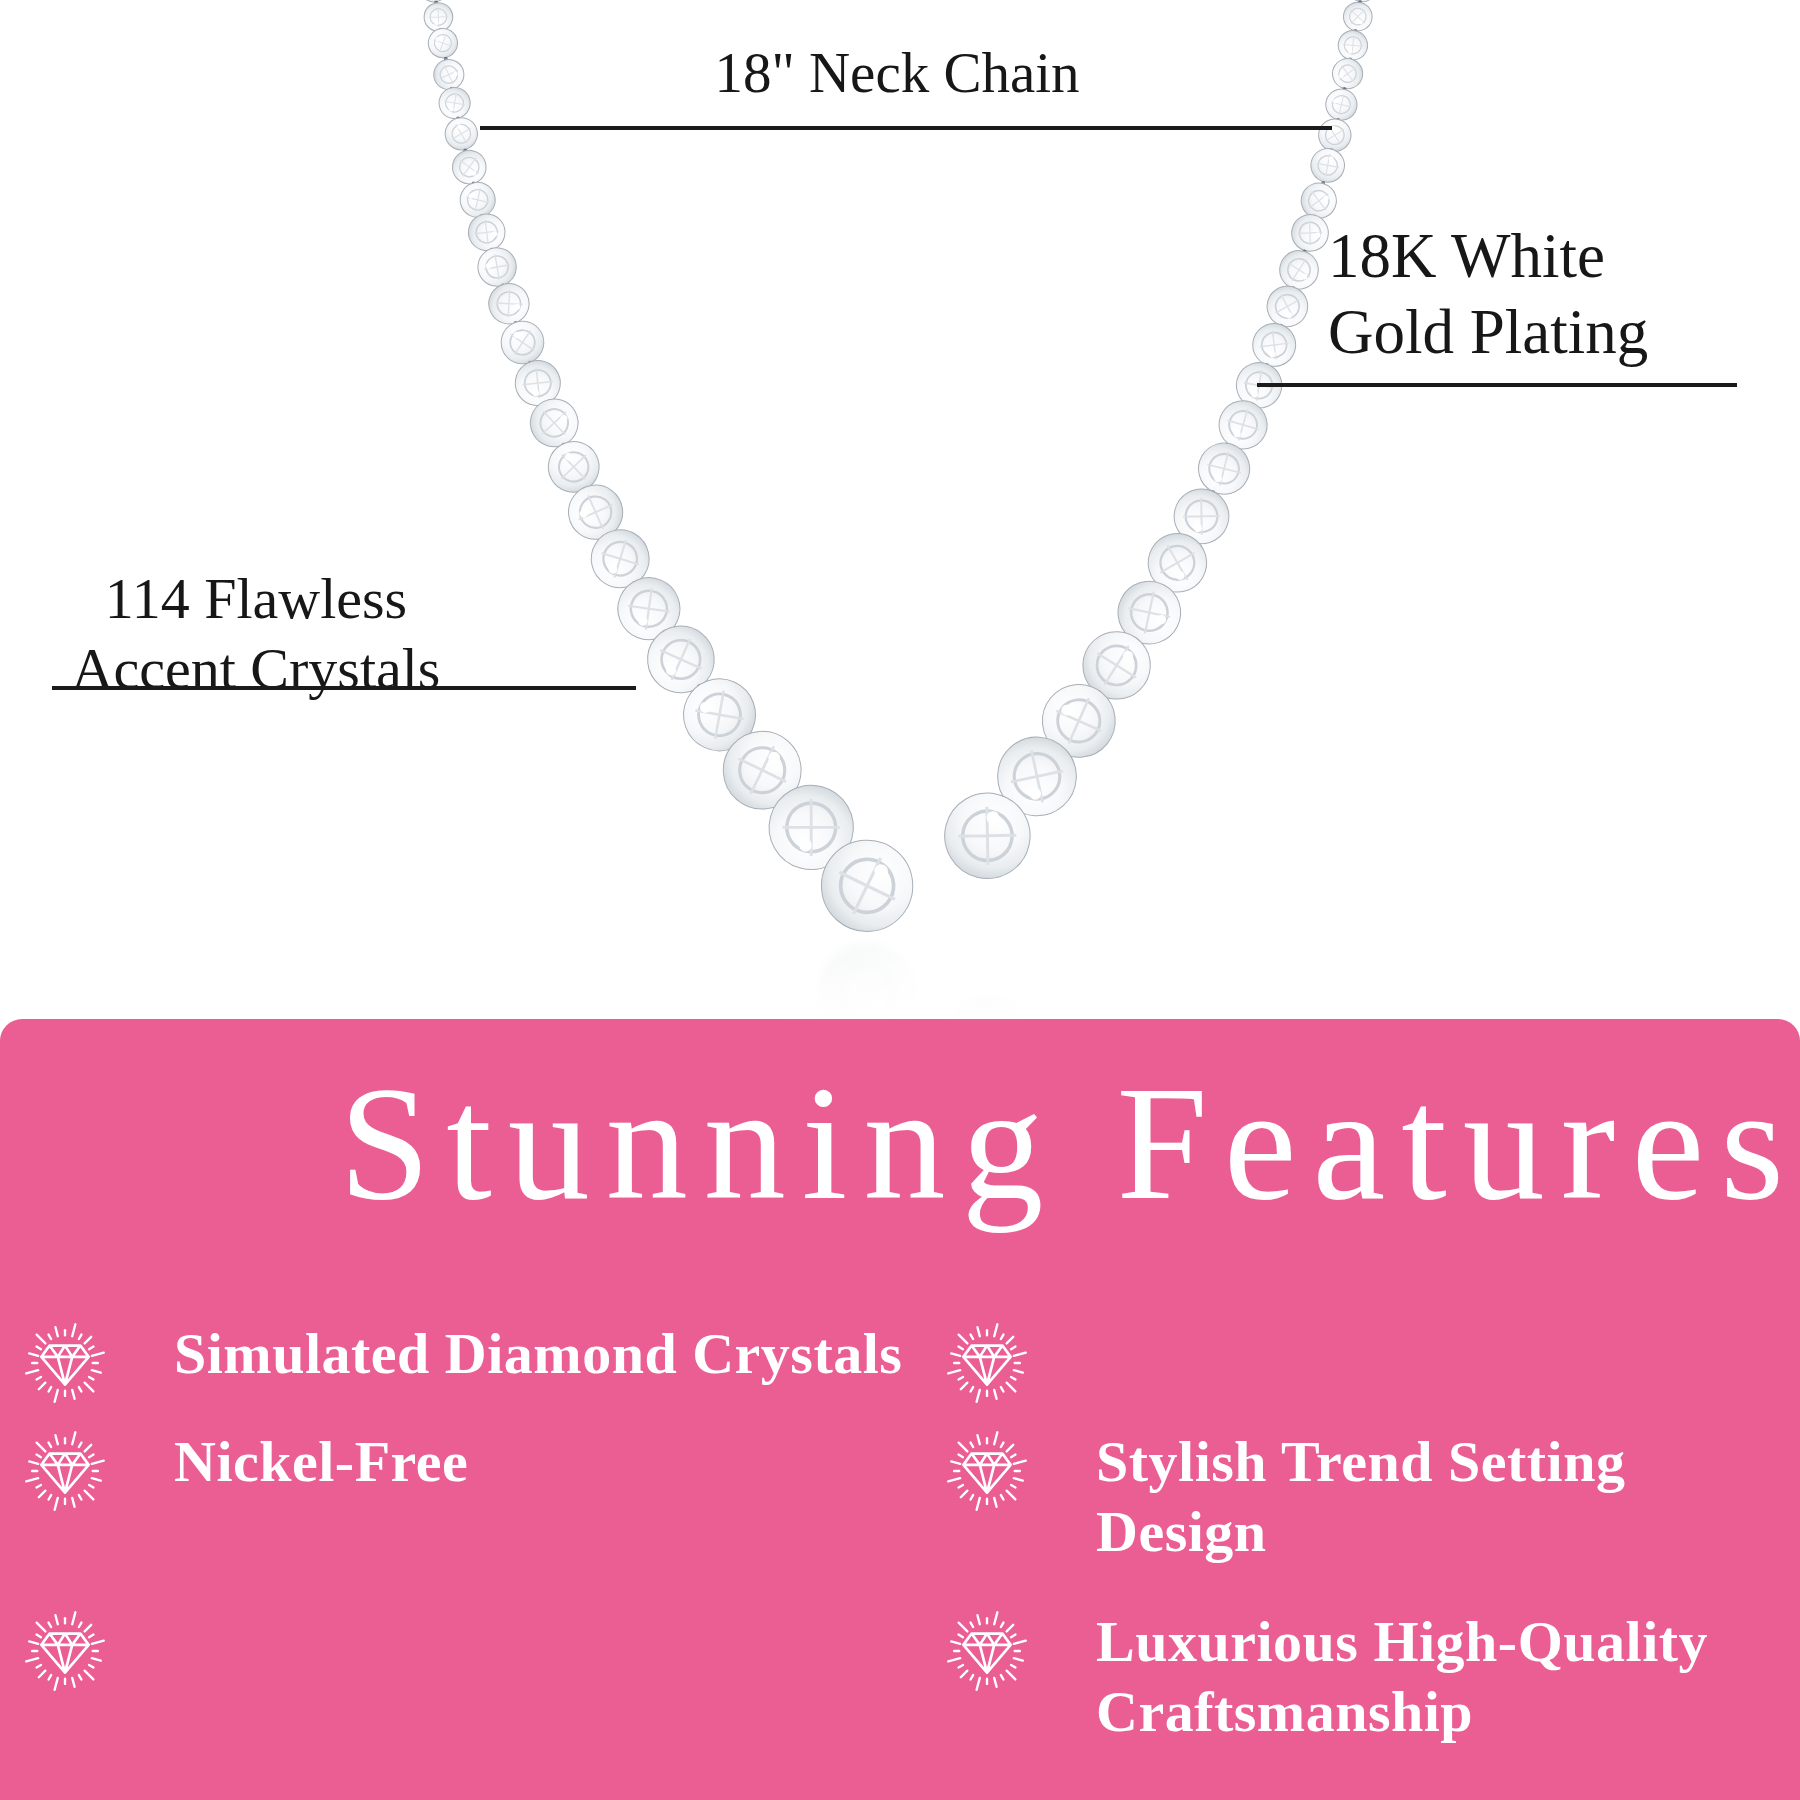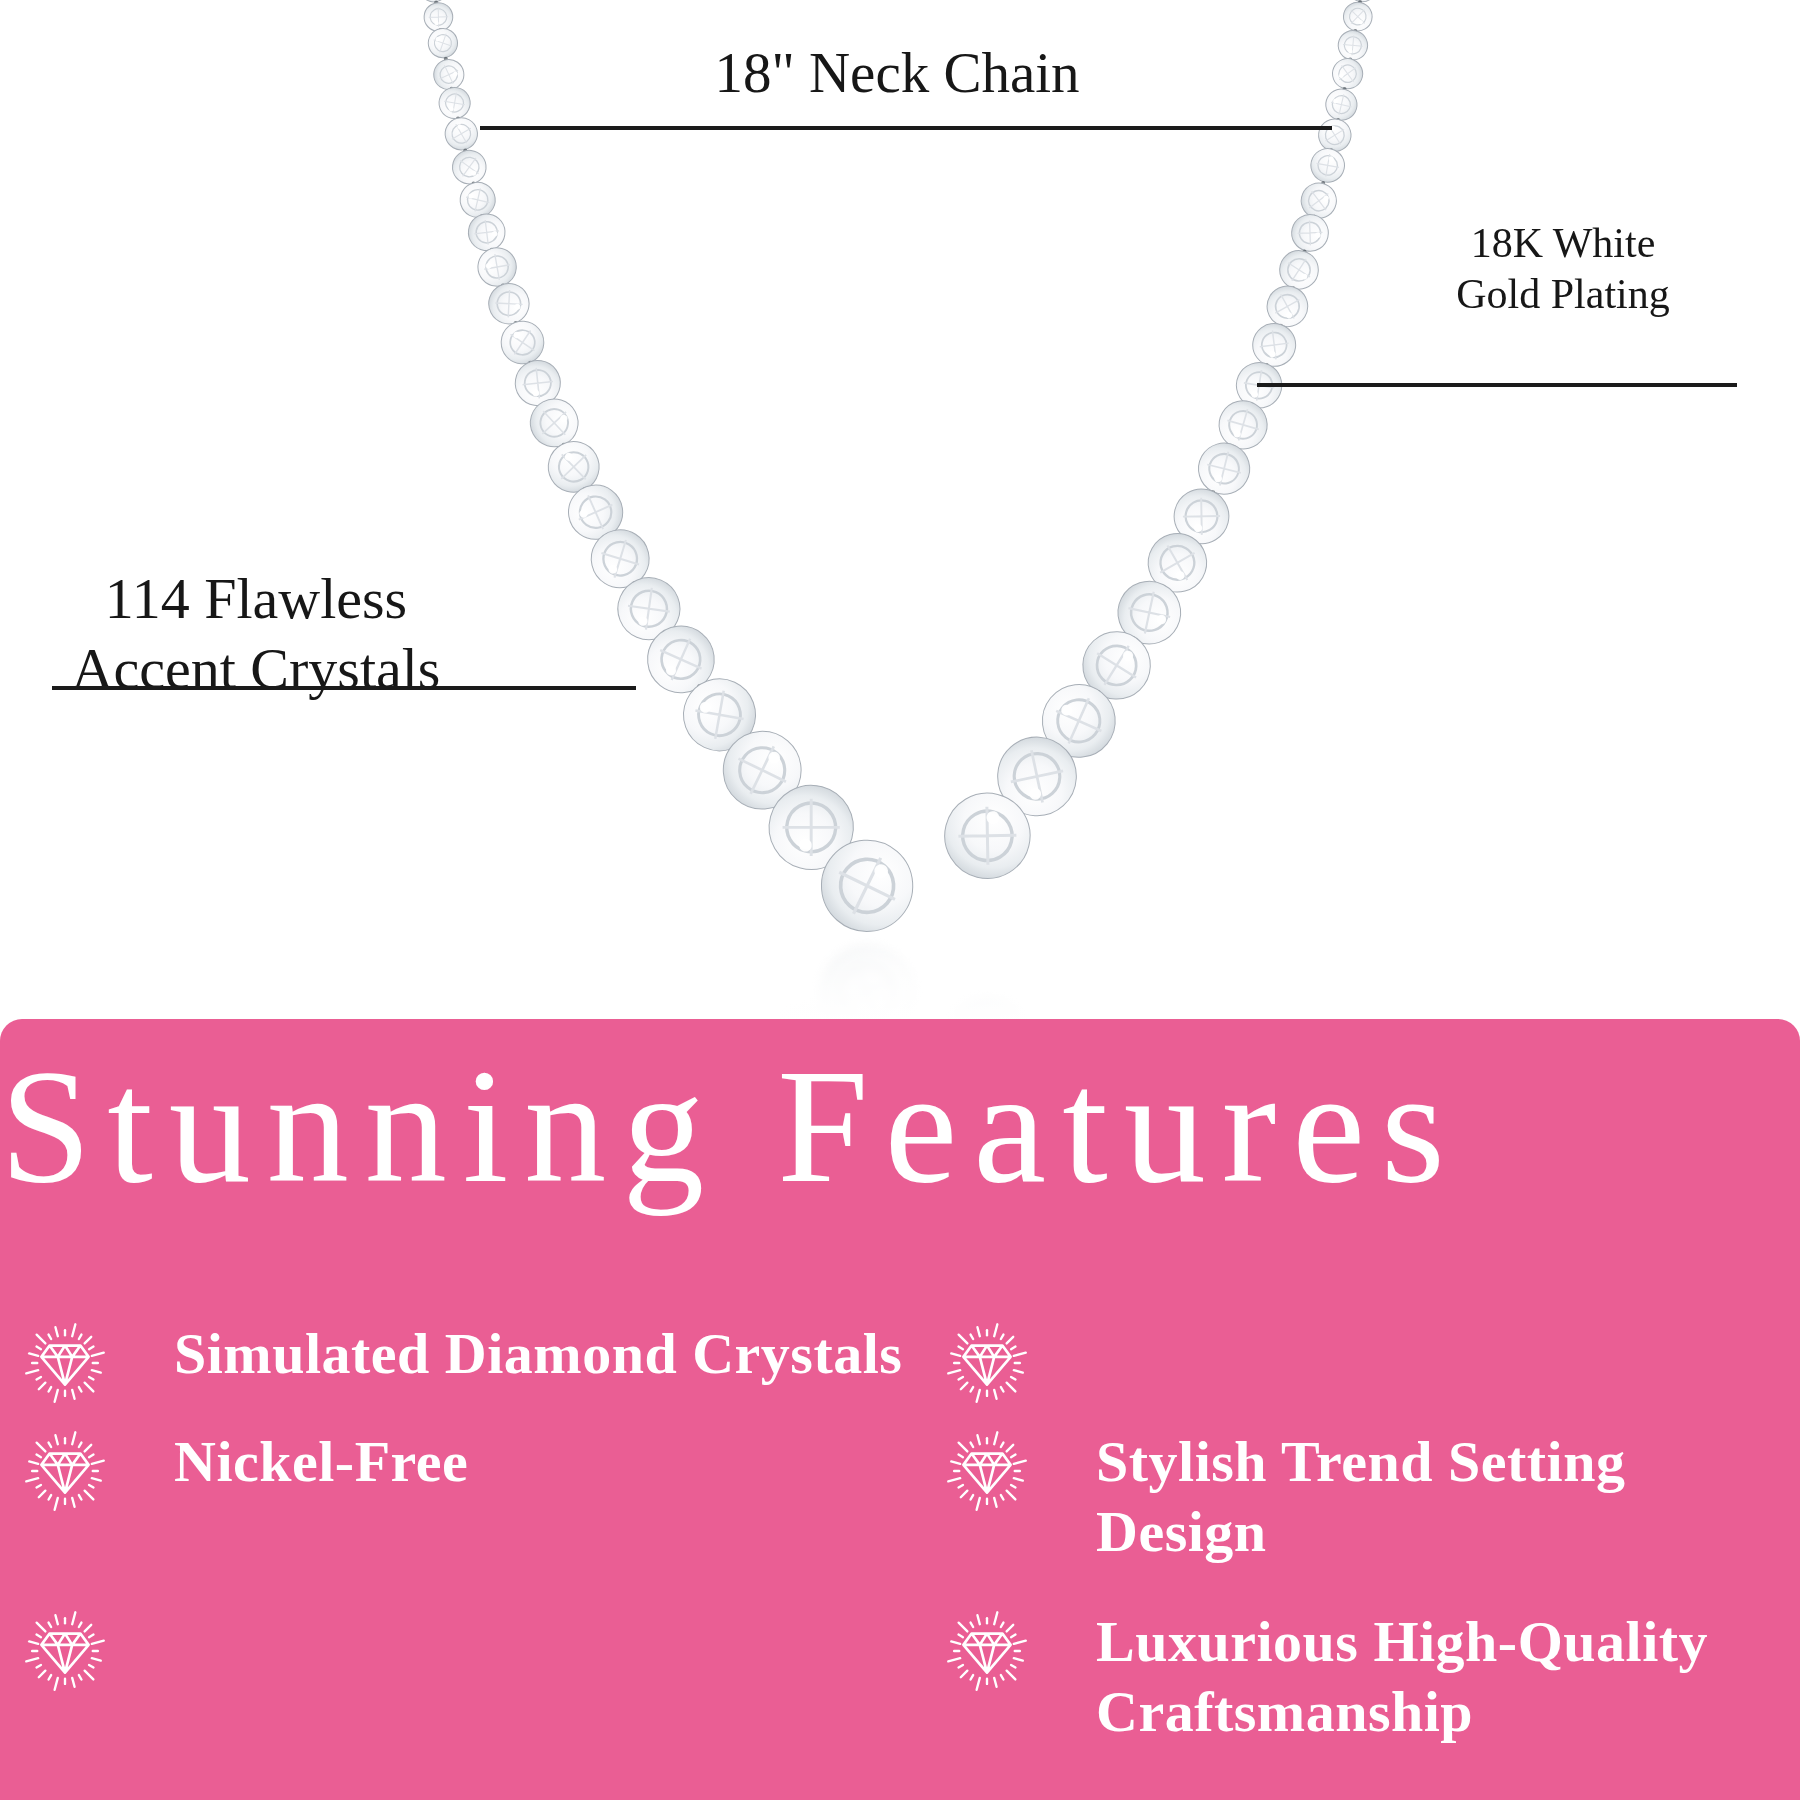--- a/index.html
+++ b/index.html
@@ -5,32 +5,32 @@
   html,body{margin:0;padding:0;background:#ffffff;}
   .stage{
     position:relative;width:1800px;height:1800px;overflow:hidden;background:#ffffff;
     font-family:"Liberation Serif","DejaVu Serif",serif;
   }
   .photo-area{position:absolute;left:0;top:0;width:1800px;height:1019px;background:#ffffff;}
   #necklace{position:absolute;left:0;top:0;}
   .callout{position:absolute;color:#171717;}
   .callout div, .callout span{white-space:nowrap;}
   .callout-neck{left:497px;top:40px;width:800px;text-align:center;font-size:57px;}
-  .callout-gold{left:1328px;top:218px;width:470px;text-align:center;font-size:42px;line-height:1.21;}
+  .callout-gold{left:1328px;top:218px;width:470px;text-align:left;font-size:63px;line-height:1.21;}
   .callout-crystals{left:24px;top:564px;width:464px;text-align:center;font-size:58px;line-height:1.21;}
   .line{position:absolute;height:4px;background:#1b1b1b;}
   .line-neck{left:480px;top:126px;width:852px;}
   .line-gold{left:1257px;top:383px;width:480px;}
   .line-crystals{left:52px;top:686px;width:584px;}
   .panel{
     position:absolute;left:0;top:1019px;width:1800px;height:781px;
     background:#ea5e94;border-radius:22px 22px 0 0;color:#ffffff;
   }
   .panel-title{
-    text-align:left;font-size:164px;letter-spacing:16px;margin-top:18px;line-height:1.08;
+    text-align:right;font-size:164px;letter-spacing:16px;margin-top:35px;line-height:1.08;
     font-weight:normal;
   }
   .features{
     position:absolute;left:28px;top:300px;right:24px;
     display:grid;grid-template-columns:922px 1fr;
     grid-template-rows:100px 172px 176px;row-gap:8px;
   }
   .feature{display:flex;align-items:flex-start;gap:46px;}
   .gem-icon{width:74px;height:74px;flex:0 0 74px;margin:6px 26px 0 0;overflow:visible;}
   .ftext{font-size:58px;font-weight:bold;line-height:1.21;letter-spacing:.5px;}

